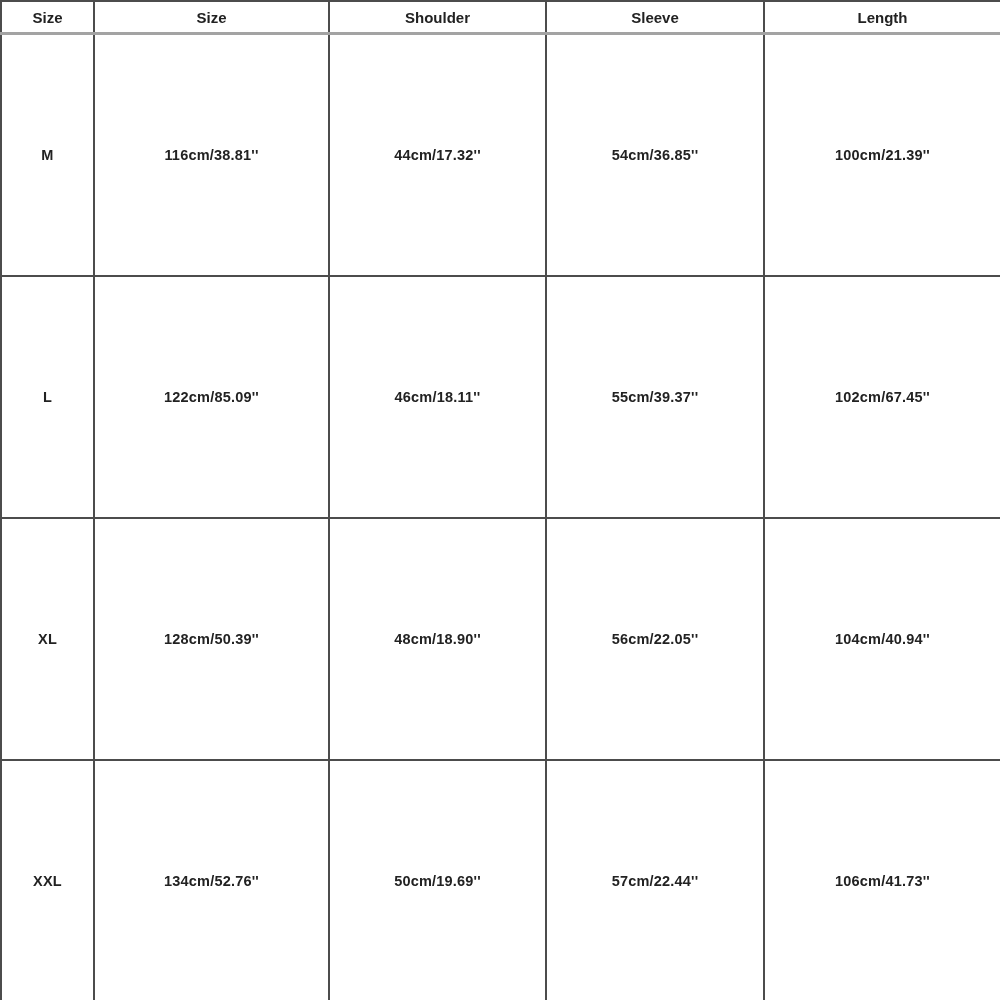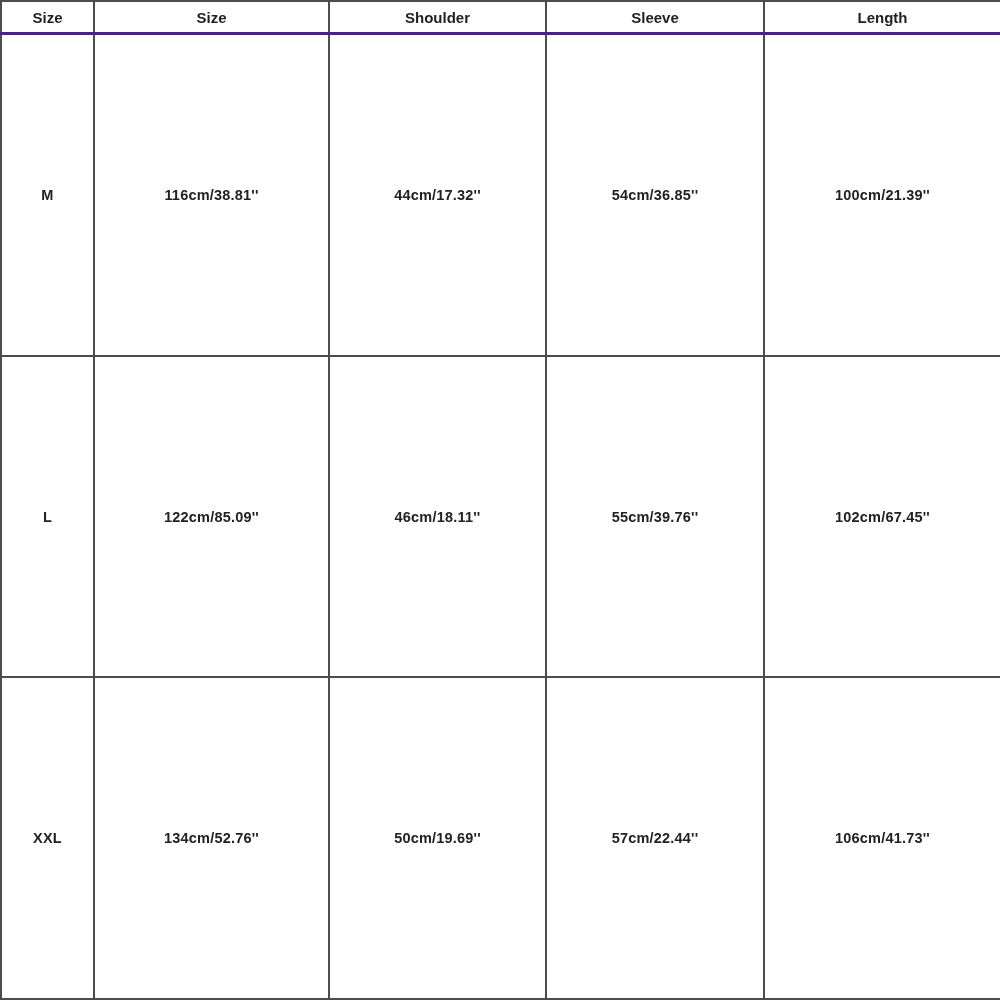--- a/index.html
+++ b/index.html
@@ -27,21 +27,21 @@
     vertical-align: middle;
     font-weight: 700;
     color: #222222;
     padding: 0;
     overflow: hidden;
     white-space: nowrap;
   }
   table.size-chart th {
     height: 30px;
     font-size: 15px;
-    border-bottom: 3px solid #4c1d95;
+    border-bottom: 3px solid #a3a3a3;
   }
   table.size-chart td {
     height: 240px;
     font-size: 14.5px;
     letter-spacing: 0.2px;
   }
   col.c-size     { width: 93px; }
   col.c-bust     { width: 235px; }
   col.c-shoulder { width: 217px; }
   col.c-sleeve   { width: 218px; }
@@ -72,22 +72,29 @@
       <td>M</td>
       <td>116cm/38.81''</td>
       <td>44cm/17.32''</td>
       <td>54cm/36.85''</td>
       <td>100cm/21.39''</td>
     </tr>
     <tr>
       <td>L</td>
       <td>122cm/85.09''</td>
       <td>46cm/18.11''</td>
-      <td>55cm/39.76''</td>
+      <td>55cm/39.37''</td>
       <td>102cm/67.45''</td>
+    </tr>
+    <tr>
+      <td>XL</td>
+      <td>128cm/50.39''</td>
+      <td>48cm/18.90''</td>
+      <td>56cm/22.05''</td>
+      <td>104cm/40.94''</td>
     </tr>
     <tr>
       <td>XXL</td>
       <td>134cm/52.76''</td>
       <td>50cm/19.69''</td>
       <td>57cm/22.44''</td>
       <td>106cm/41.73''</td>
     </tr>
   </tbody>
 </table>

